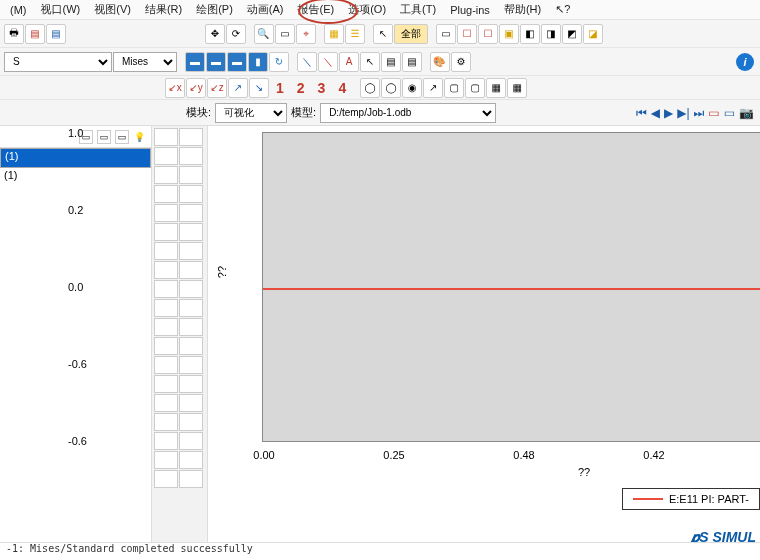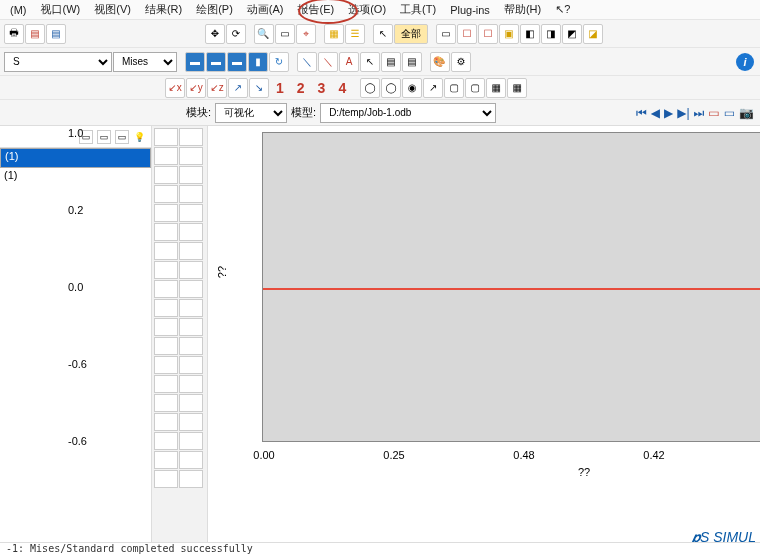--- a/index.html
+++ b/index.html
@@ -28,21 +28,21 @@
   .vtb .vb { width: 24px; height: 18px; border: 1px solid #ccc; background: #fff; }
   .chartarea { flex: 1; position: relative; background: #fff; }
   .plot { position: absolute; left: 54px; top: 6px; width: 674px; height: 310px; background: #d8d8d8; border: 1px solid #888; }
   .hline { position: absolute; left: 0; right: 0; top: 155px; height: 2px; background: #e74c3c; }
   .ylab { position: absolute; font-size: 11px; right: 652px; text-align: left; width: 40px; }
   .xlab { position: absolute; font-size: 11px; top: 323px; text-align: center; width: 40px; }
   .yaxis-title { position: absolute; left: 8px; top: 140px; font-size: 11px; transform: rotate(-90deg); }
   .xaxis-title { position: absolute; left: 370px; top: 340px; font-size: 11px; }
   .legend { position: absolute; right: 0; top: 362px; border: 1px solid #333; padding: 4px 10px; font-size: 11px; display: flex; align-items: center; gap: 6px; background: #fff; }
   .legend .ln { width: 30px; height: 2px; background: #e74c3c; }
-  .brand { position: absolute; right: 4px; bottom: 16px; color: #0a5aa6; font-style: italic; font-weight: normal; font-size: 14px; }
+  .brand { position: absolute; right: 4px; bottom: 16px; color: #0a5aa6; font-style: italic; font-weight: bold; font-size: 14px; }
   .status { position: absolute; bottom: 0; left: 0; right: 0; height: 18px; background: #fff; border-top: 1px solid #ddd; font-size: 10px; padding-left: 6px; color: #333; font-family: monospace; }
   .info-icon { width:18px; height:18px; border-radius:50%; background:#1a75d1; color:#fff; display:flex; align-items:center; justify-content:center; font-style:italic; font-weight:bold; margin-left:auto; margin-right:6px; }
 </style>
 </head>
 <body>
 
 <div class="menubar">
   <span>(M)</span>
   <span>视口(W)</span>
   <span>视图(V)</span>
@@ -247,17 +247,21 @@
     <div class="ylab" style="top:155px">0.0</div>
     <div class="ylab" style="top:232px">-0.6</div>
     <div class="ylab" style="top:309px">-0.6</div>
     <div class="xlab" style="left:36px">0.00</div>
     <div class="xlab" style="left:166px">0.25</div>
     <div class="xlab" style="left:296px">0.48</div>
     <div class="xlab" style="left:426px">0.42</div>
 
     <div class="yaxis-title">??</div>
     <div class="xaxis-title">??</div>
+    <div class="legend">
+      <div class="ln"></div>
+      <span>E:E11 PI: PART-</span>
+    </div>
     <div class="brand">𝒑S SIMUL</div>
   </div>
 </div>
 
 <div class="status">-1: Mises/Standard completed successfully</div>
 
 </body></html>

